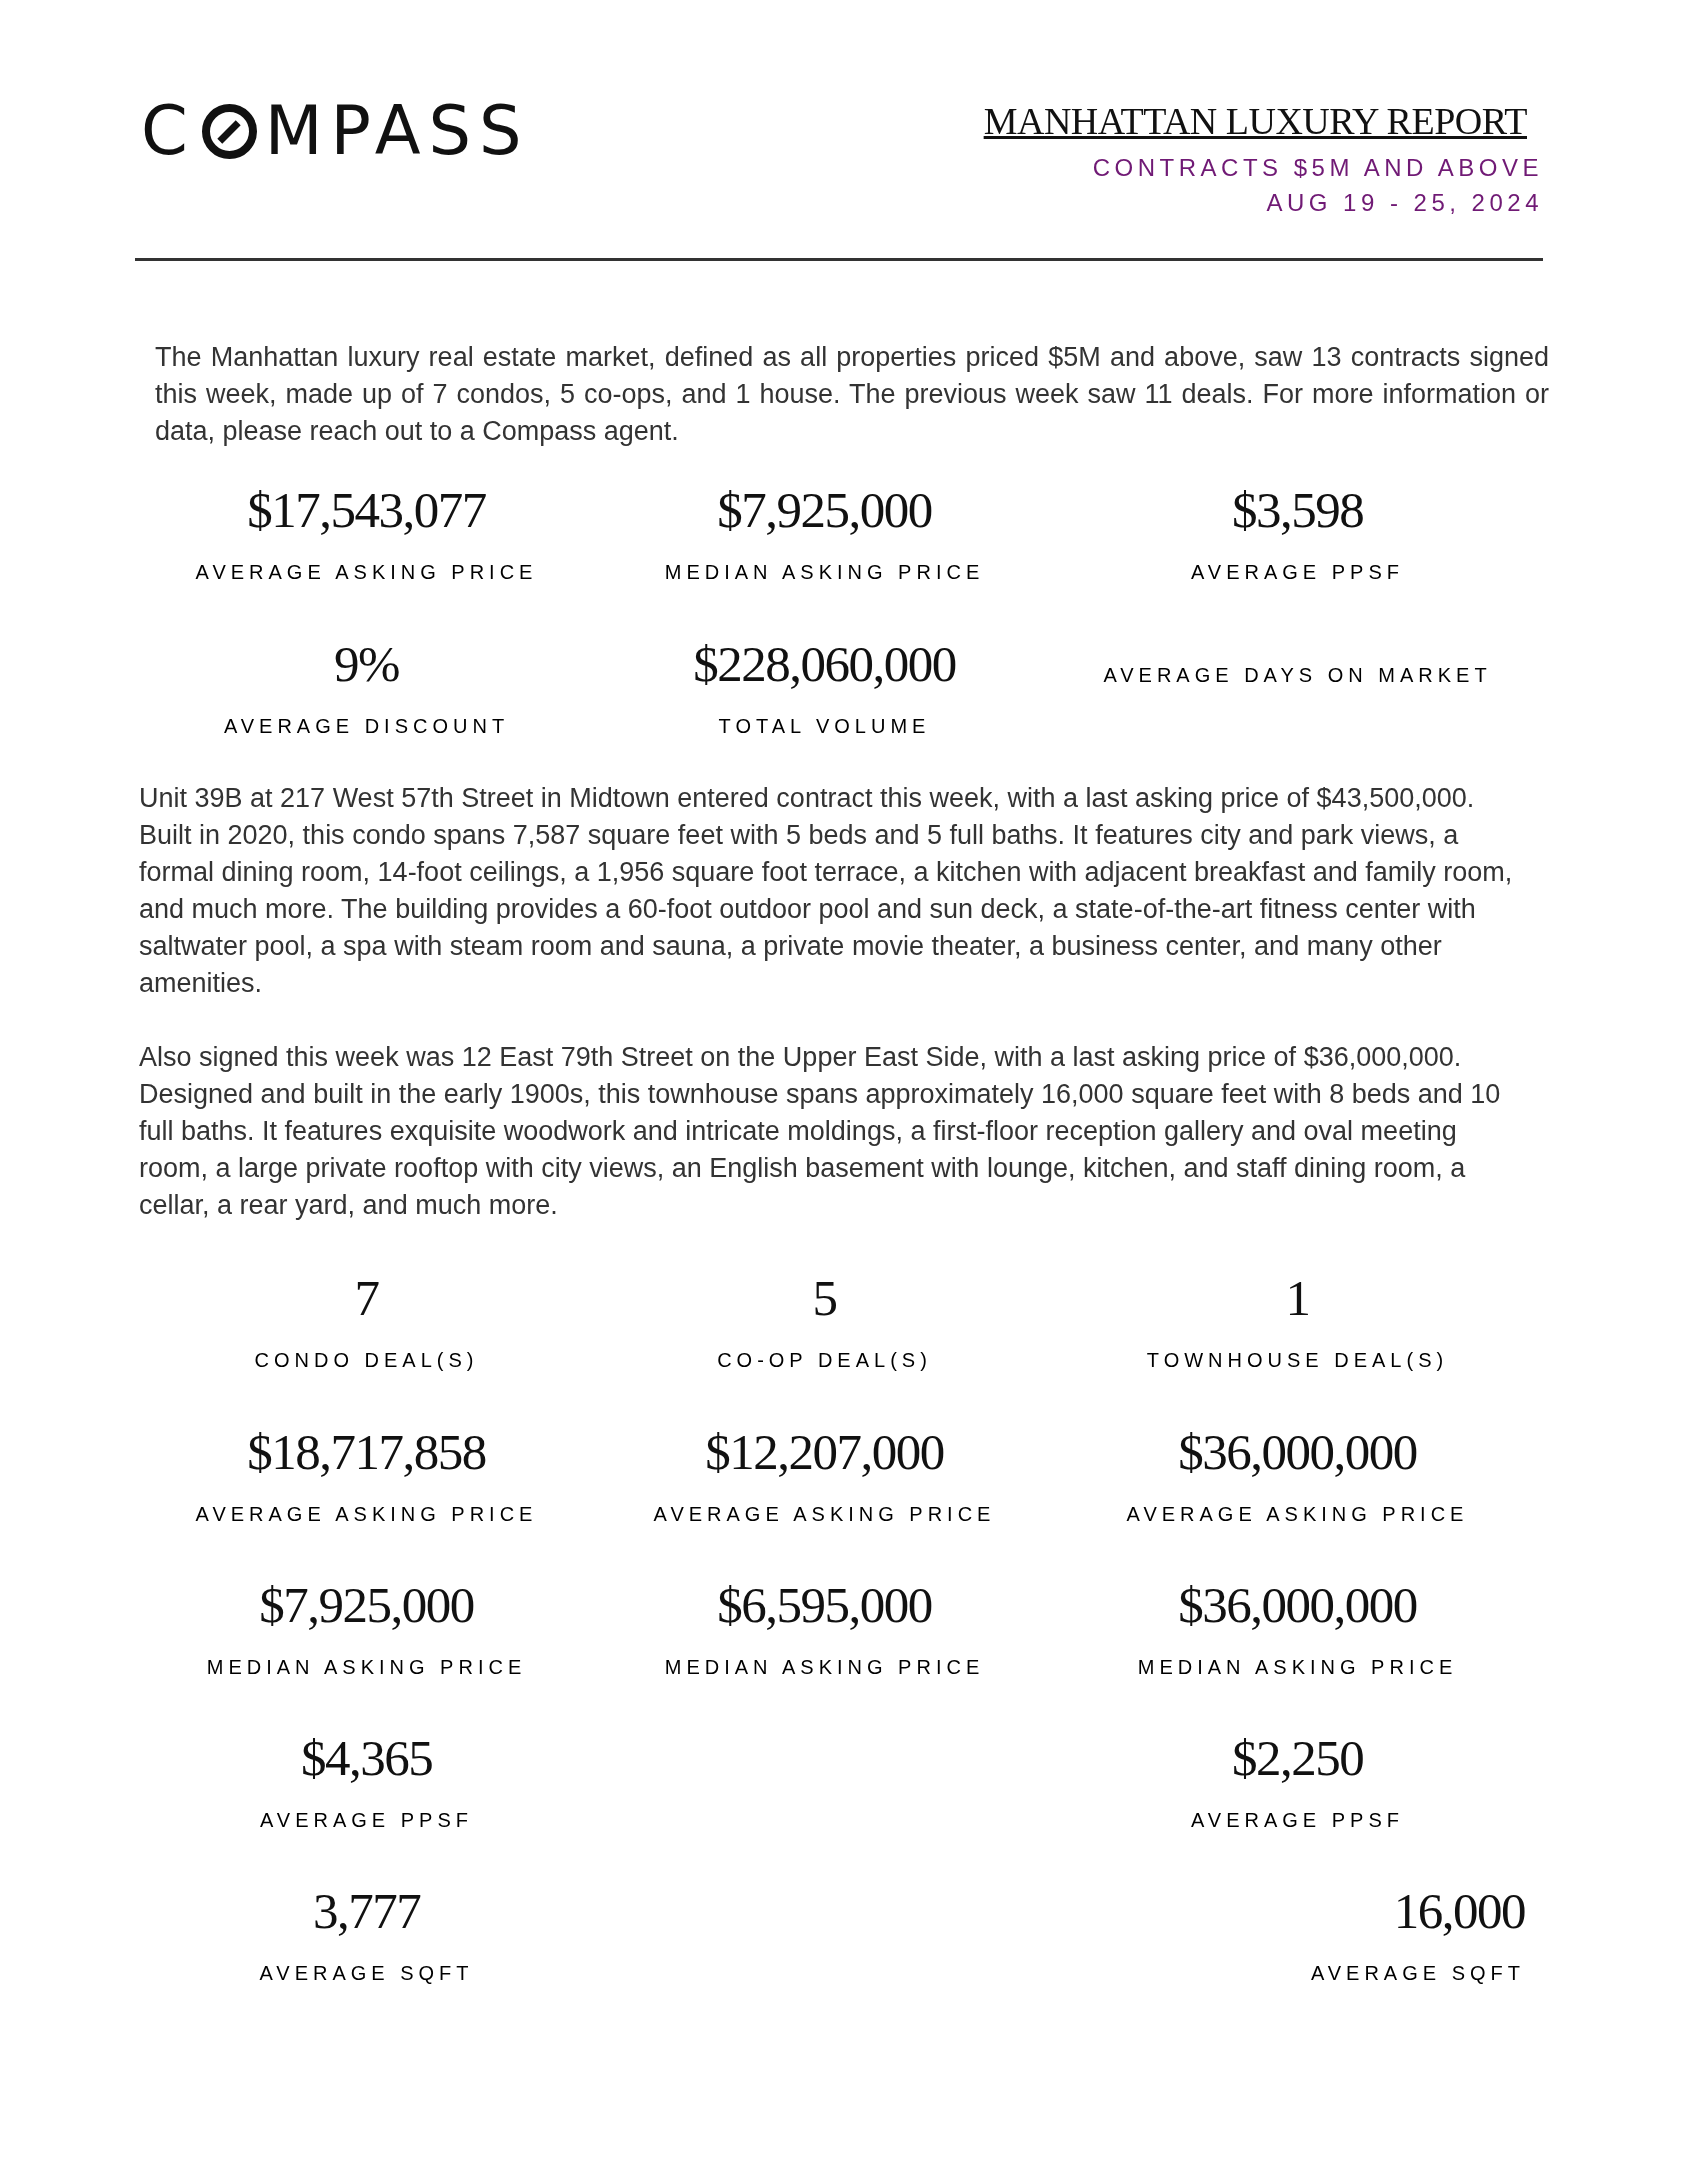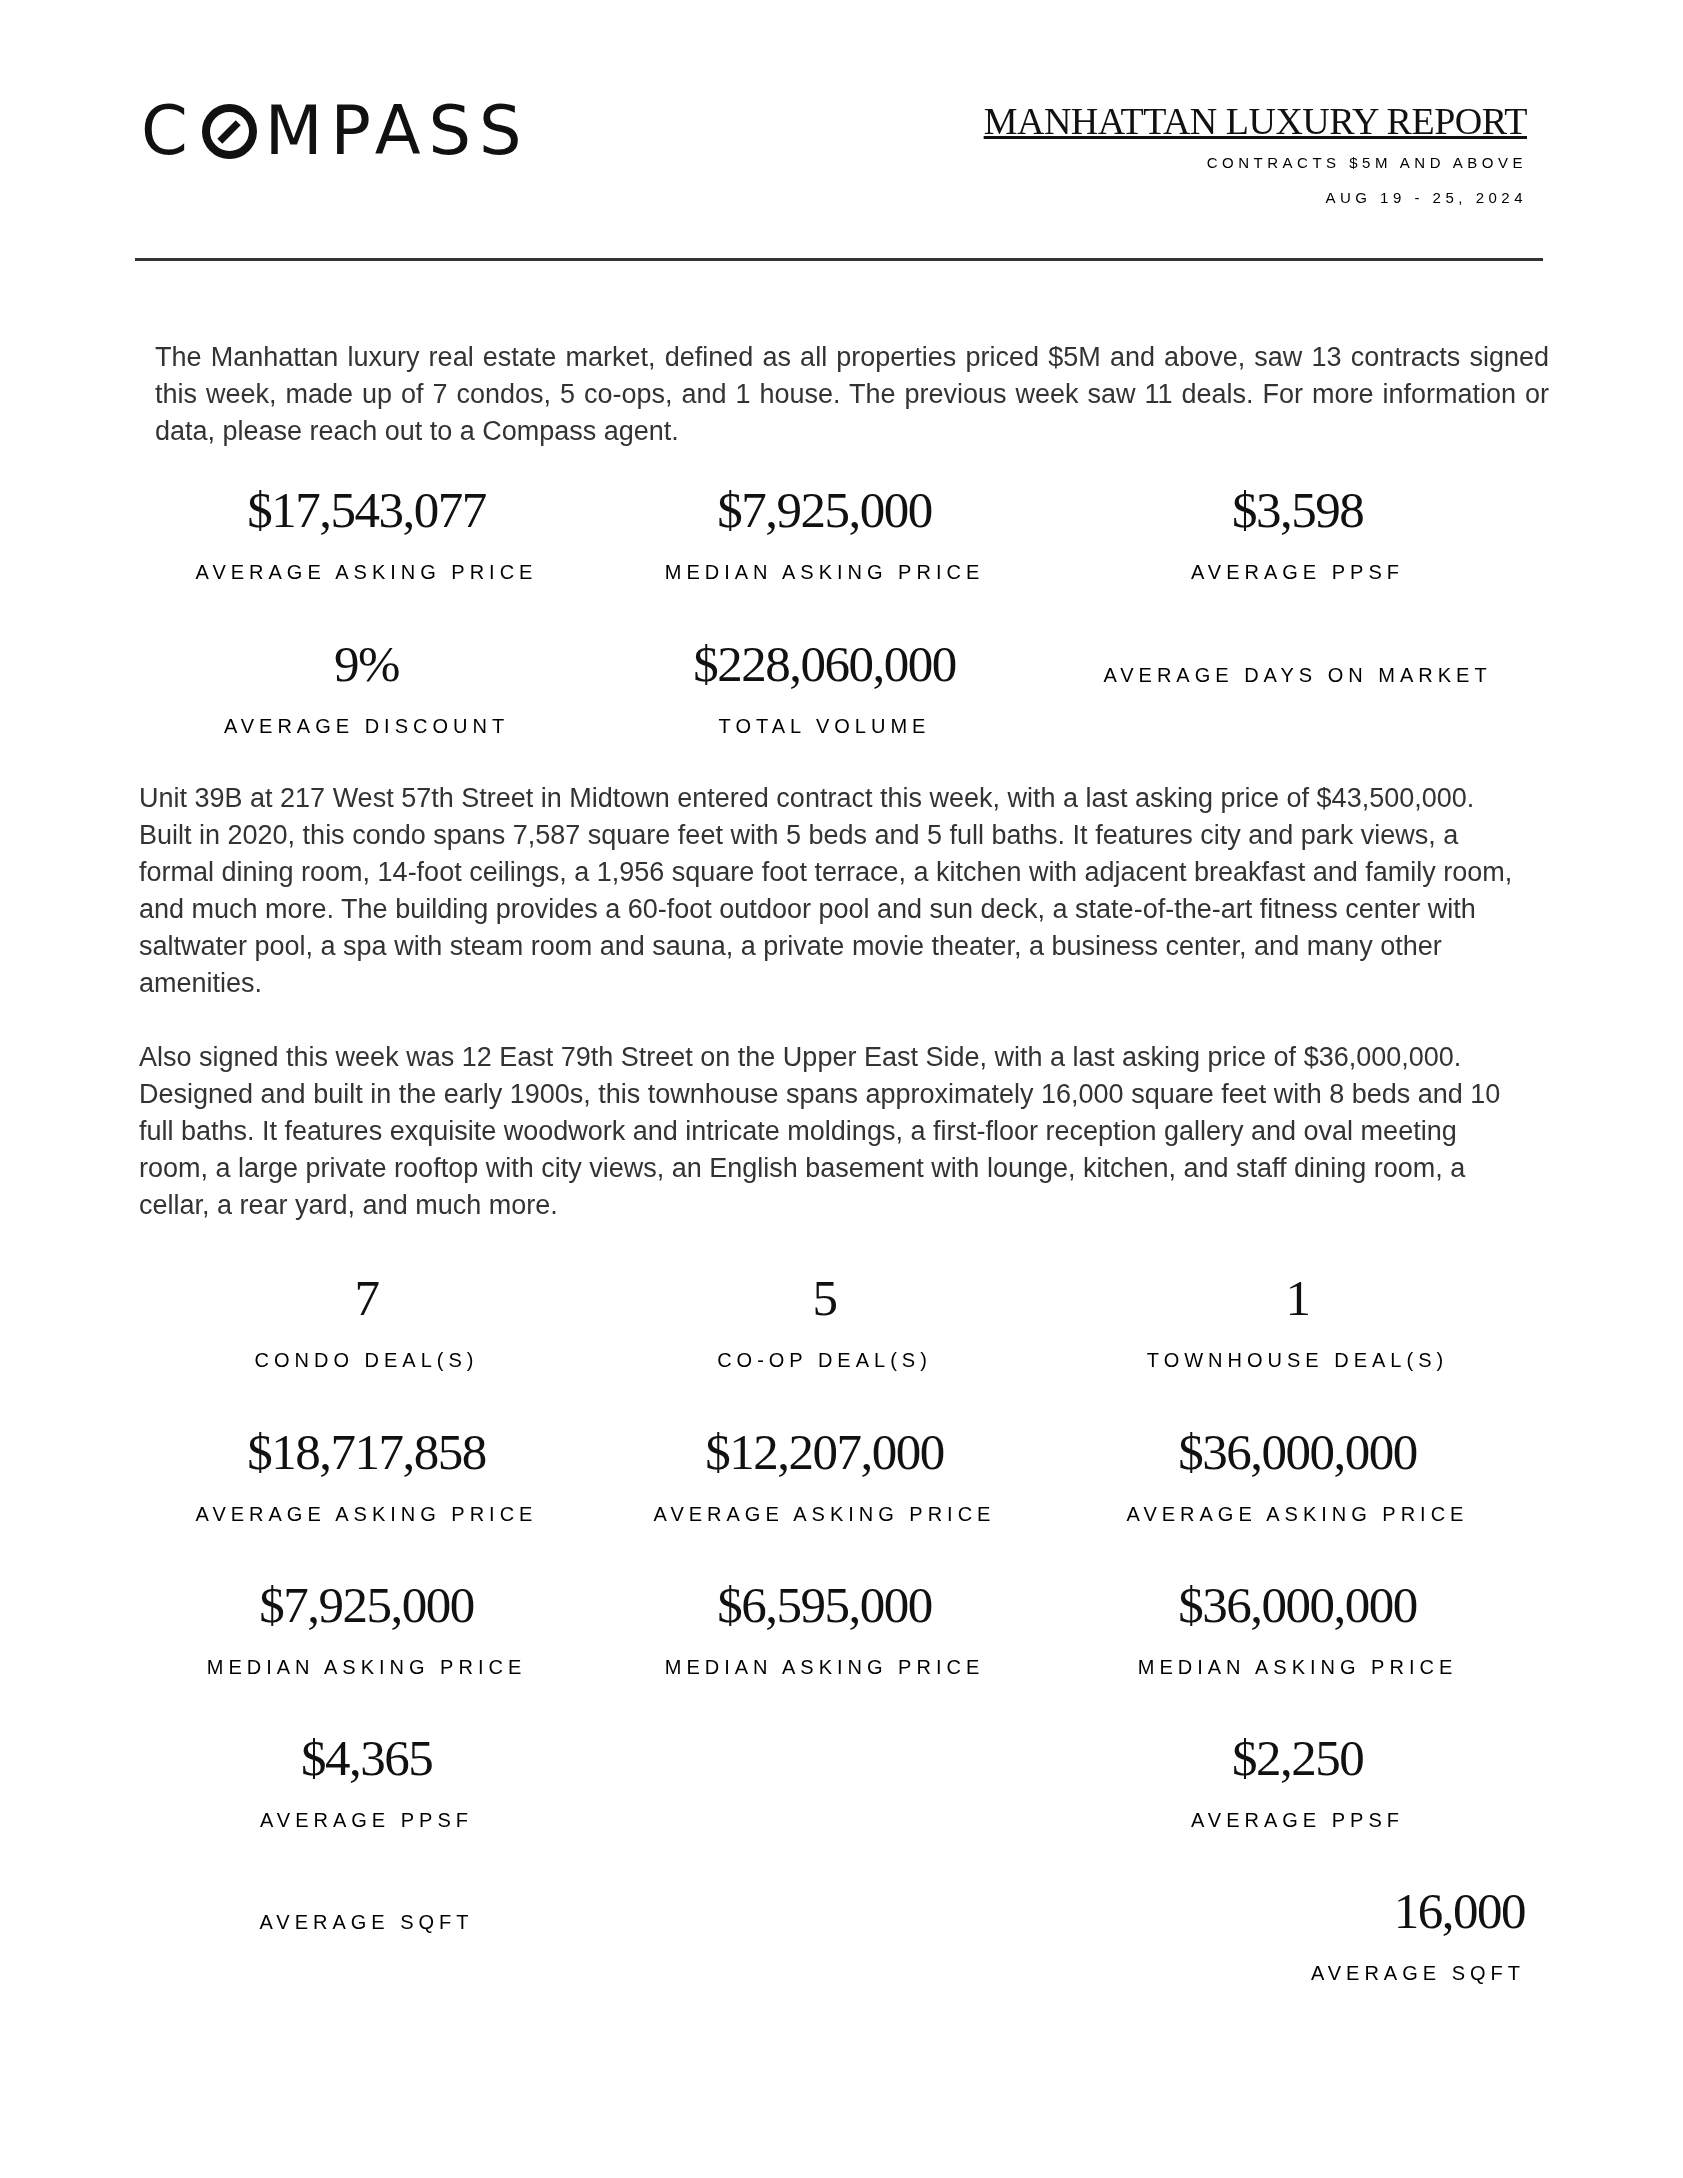--- a/index.html
+++ b/index.html
@@ -3,21 +3,21 @@
 <meta charset="utf-8">
 <style>
   html, body { margin: 0; padding: 0; background: #ffffff; }
   body { width: 1683px; height: 2178px; position: relative; overflow: hidden; color: #111; }
   .abs { position: absolute; }
   .logo { left: 141px; top: 99px; height: 65px; display: flex; align-items: center; }
   .logo-text { font-family: "DejaVu Sans", sans-serif; font-weight: normal; font-size: 67px; letter-spacing: 8px; color: #111; line-height: 1; display: flex; align-items: center; }
   .logo-o { display: inline-block; width: 55px; height: 55px; border: 8px solid #111; border-radius: 50%; box-sizing: border-box; position: relative; margin: 0 8px 0 6px; }
   .logo-o::after { content: ""; position: absolute; left: 50%; top: 50%; width: 7px; height: 26px; background: #111; transform: translate(-50%, -50%) rotate(45deg); }
   .report-title { right: 156px; top: 99px; font-family: "Liberation Serif", serif; font-size: 38px; color: #111; letter-spacing: -0.5px; text-align: center; white-space: nowrap; text-decoration: underline; }
-  .report-sub { right: 156px; font-family: "Liberation Sans", sans-serif; font-size: 15px; letter-spacing: 4.5px; color: #000000; text-align: right; white-space: nowrap; }
+  .report-sub { right: 140px; font-family: "Liberation Sans", sans-serif; font-size: 24px; letter-spacing: 4.5px; color: #701a75; text-align: right; white-space: nowrap; }
   .divider { left: 135px; top: 258px; width: 1408px; height: 3px; background: #333; }
   .para { left: 139px; width: 1394px; font-family: "Liberation Sans", sans-serif; font-size: 27px; line-height: 37px; color: #333; }
   .para.justify { text-align: justify; }
   .stat { width: 455px; text-align: center; }
   .stat-value { font-family: "Liberation Serif", serif; font-size: 51px; color: #111; line-height: 1; letter-spacing: -1.5px; white-space: nowrap; }
   .stat-label { font-family: Liberation Sans, sans-serif; font-size: 20px; letter-spacing: 5px; color: #000000; margin-top: 26px; white-space: nowrap; line-height: 1; }
 </style>
 </head>
 <body>
 
@@ -74,20 +74,21 @@
 </div>
 <div class="abs stat" style="left:139px; top:1580px;">
   <div class="stat-value">$7,925,000</div>
   <div class="stat-label">MEDIAN ASKING PRICE</div>
 </div>
 <div class="abs stat" style="left:139px; top:1733px;">
   <div class="stat-value">$4,365</div>
   <div class="stat-label">AVERAGE PPSF</div>
 </div>
 <div class="abs stat" style="left:139px; top:1886px;">
+  <div class="stat-value">3,777</div>
   <div class="stat-label">AVERAGE SQFT</div>
 </div>
 
 <div class="abs stat" style="left:597px; top:1273px;">
   <div class="stat-value">5</div>
   <div class="stat-label">CO-OP DEAL(S)</div>
 </div>
 <div class="abs stat" style="left:597px; top:1427px;">
   <div class="stat-value">$12,207,000</div>
   <div class="stat-label">AVERAGE ASKING PRICE</div>

